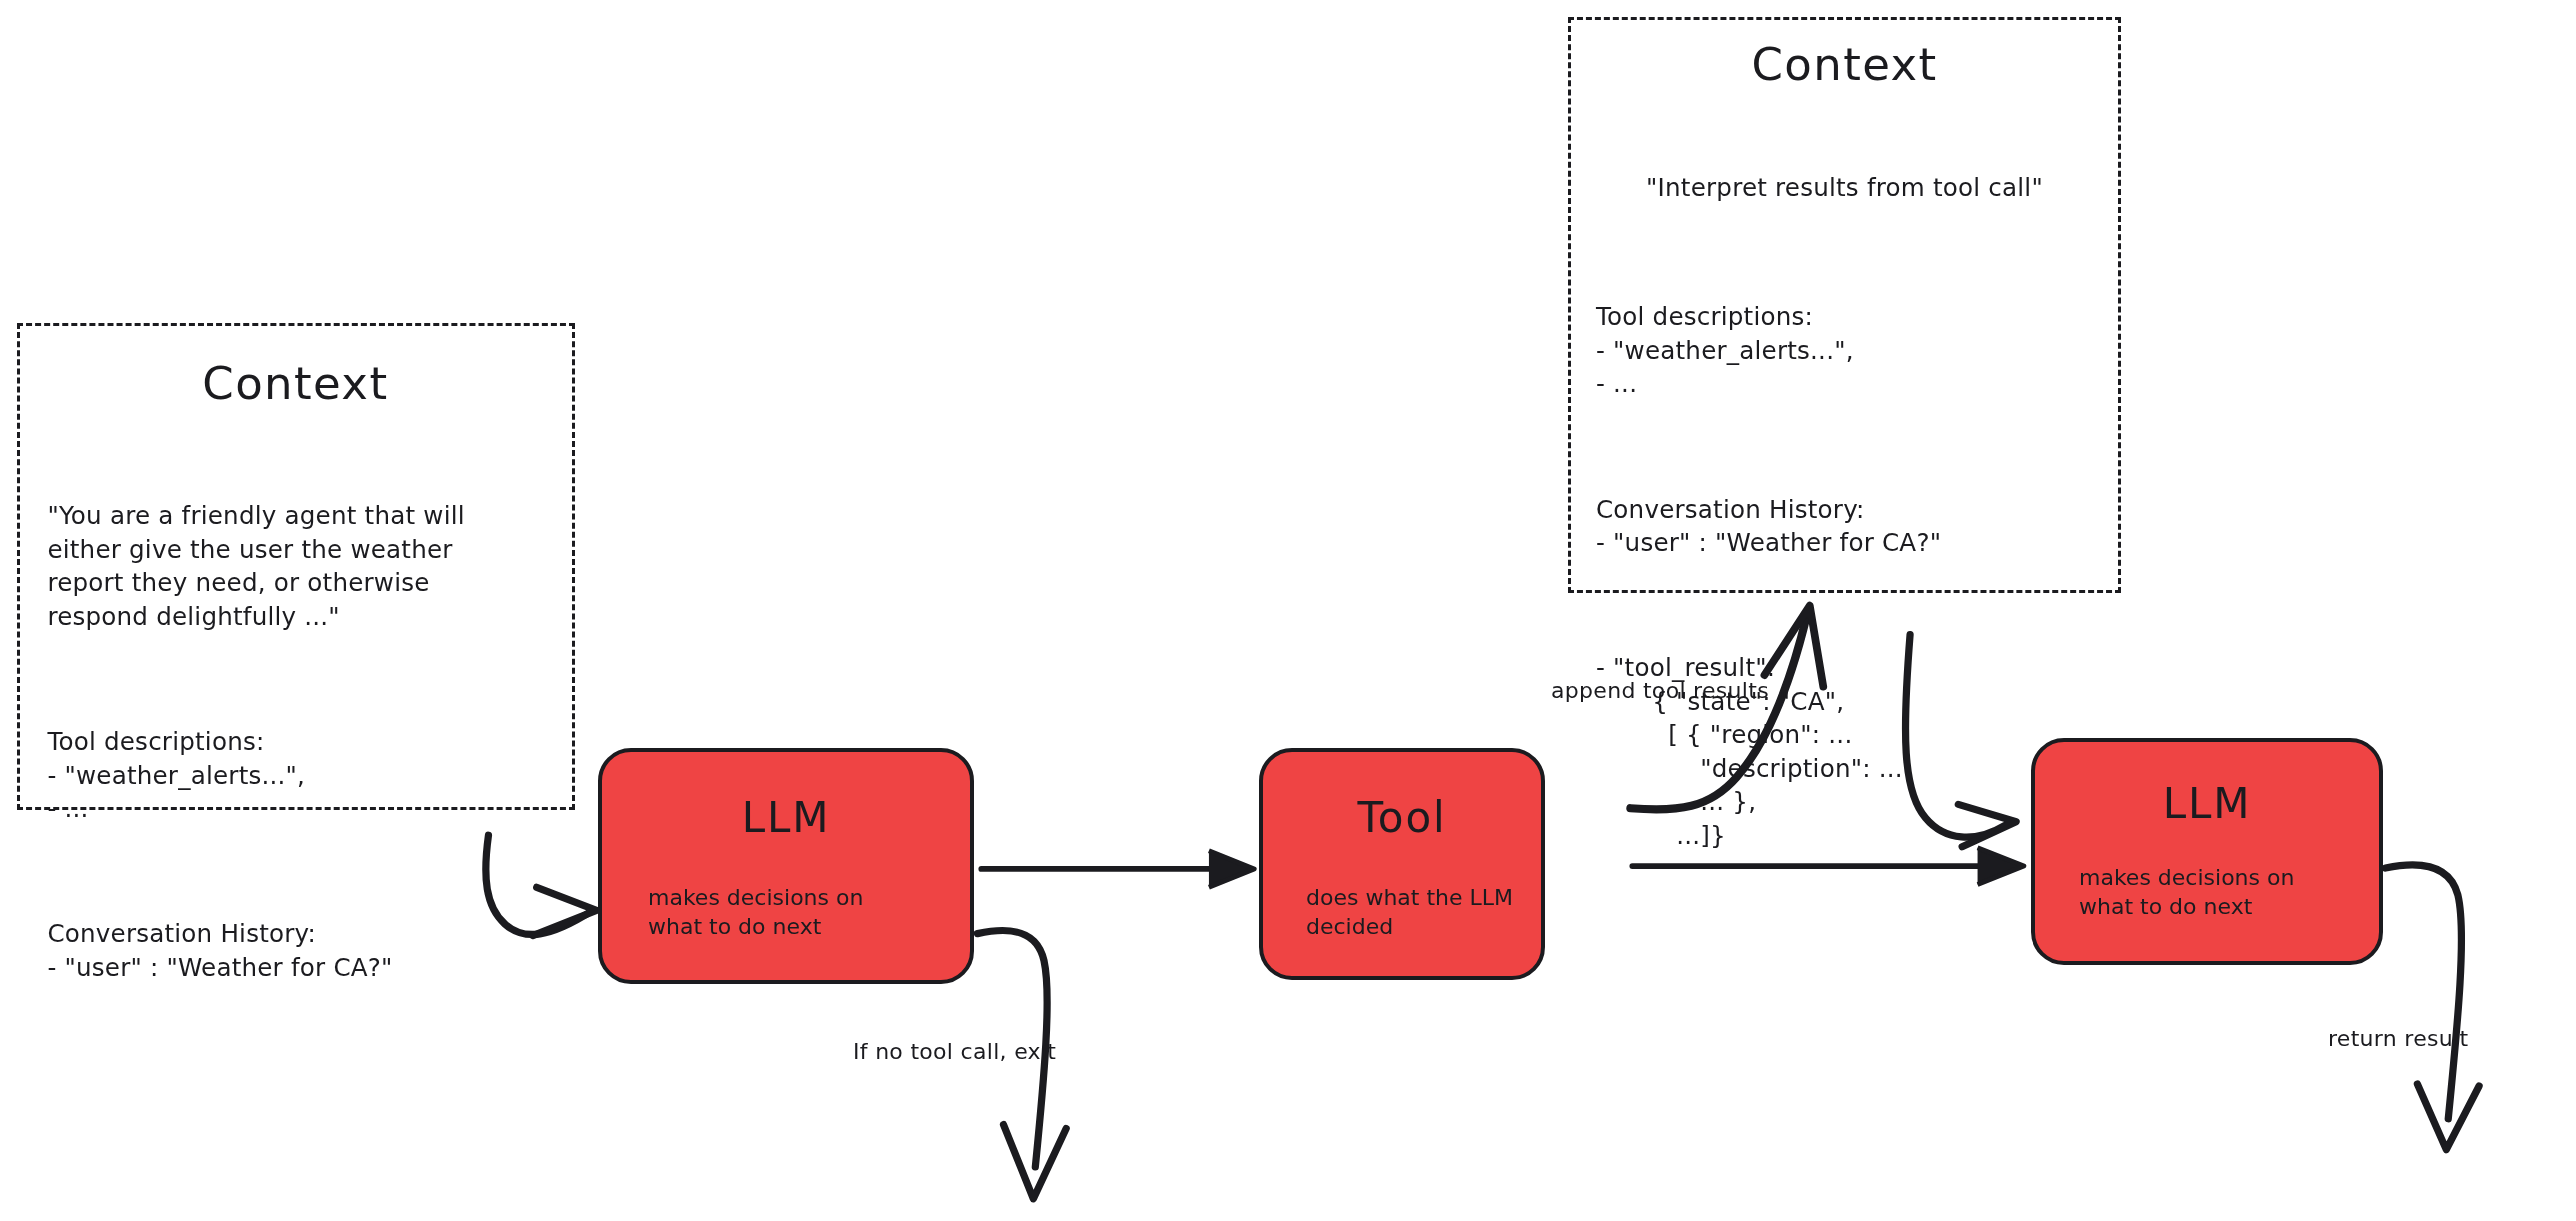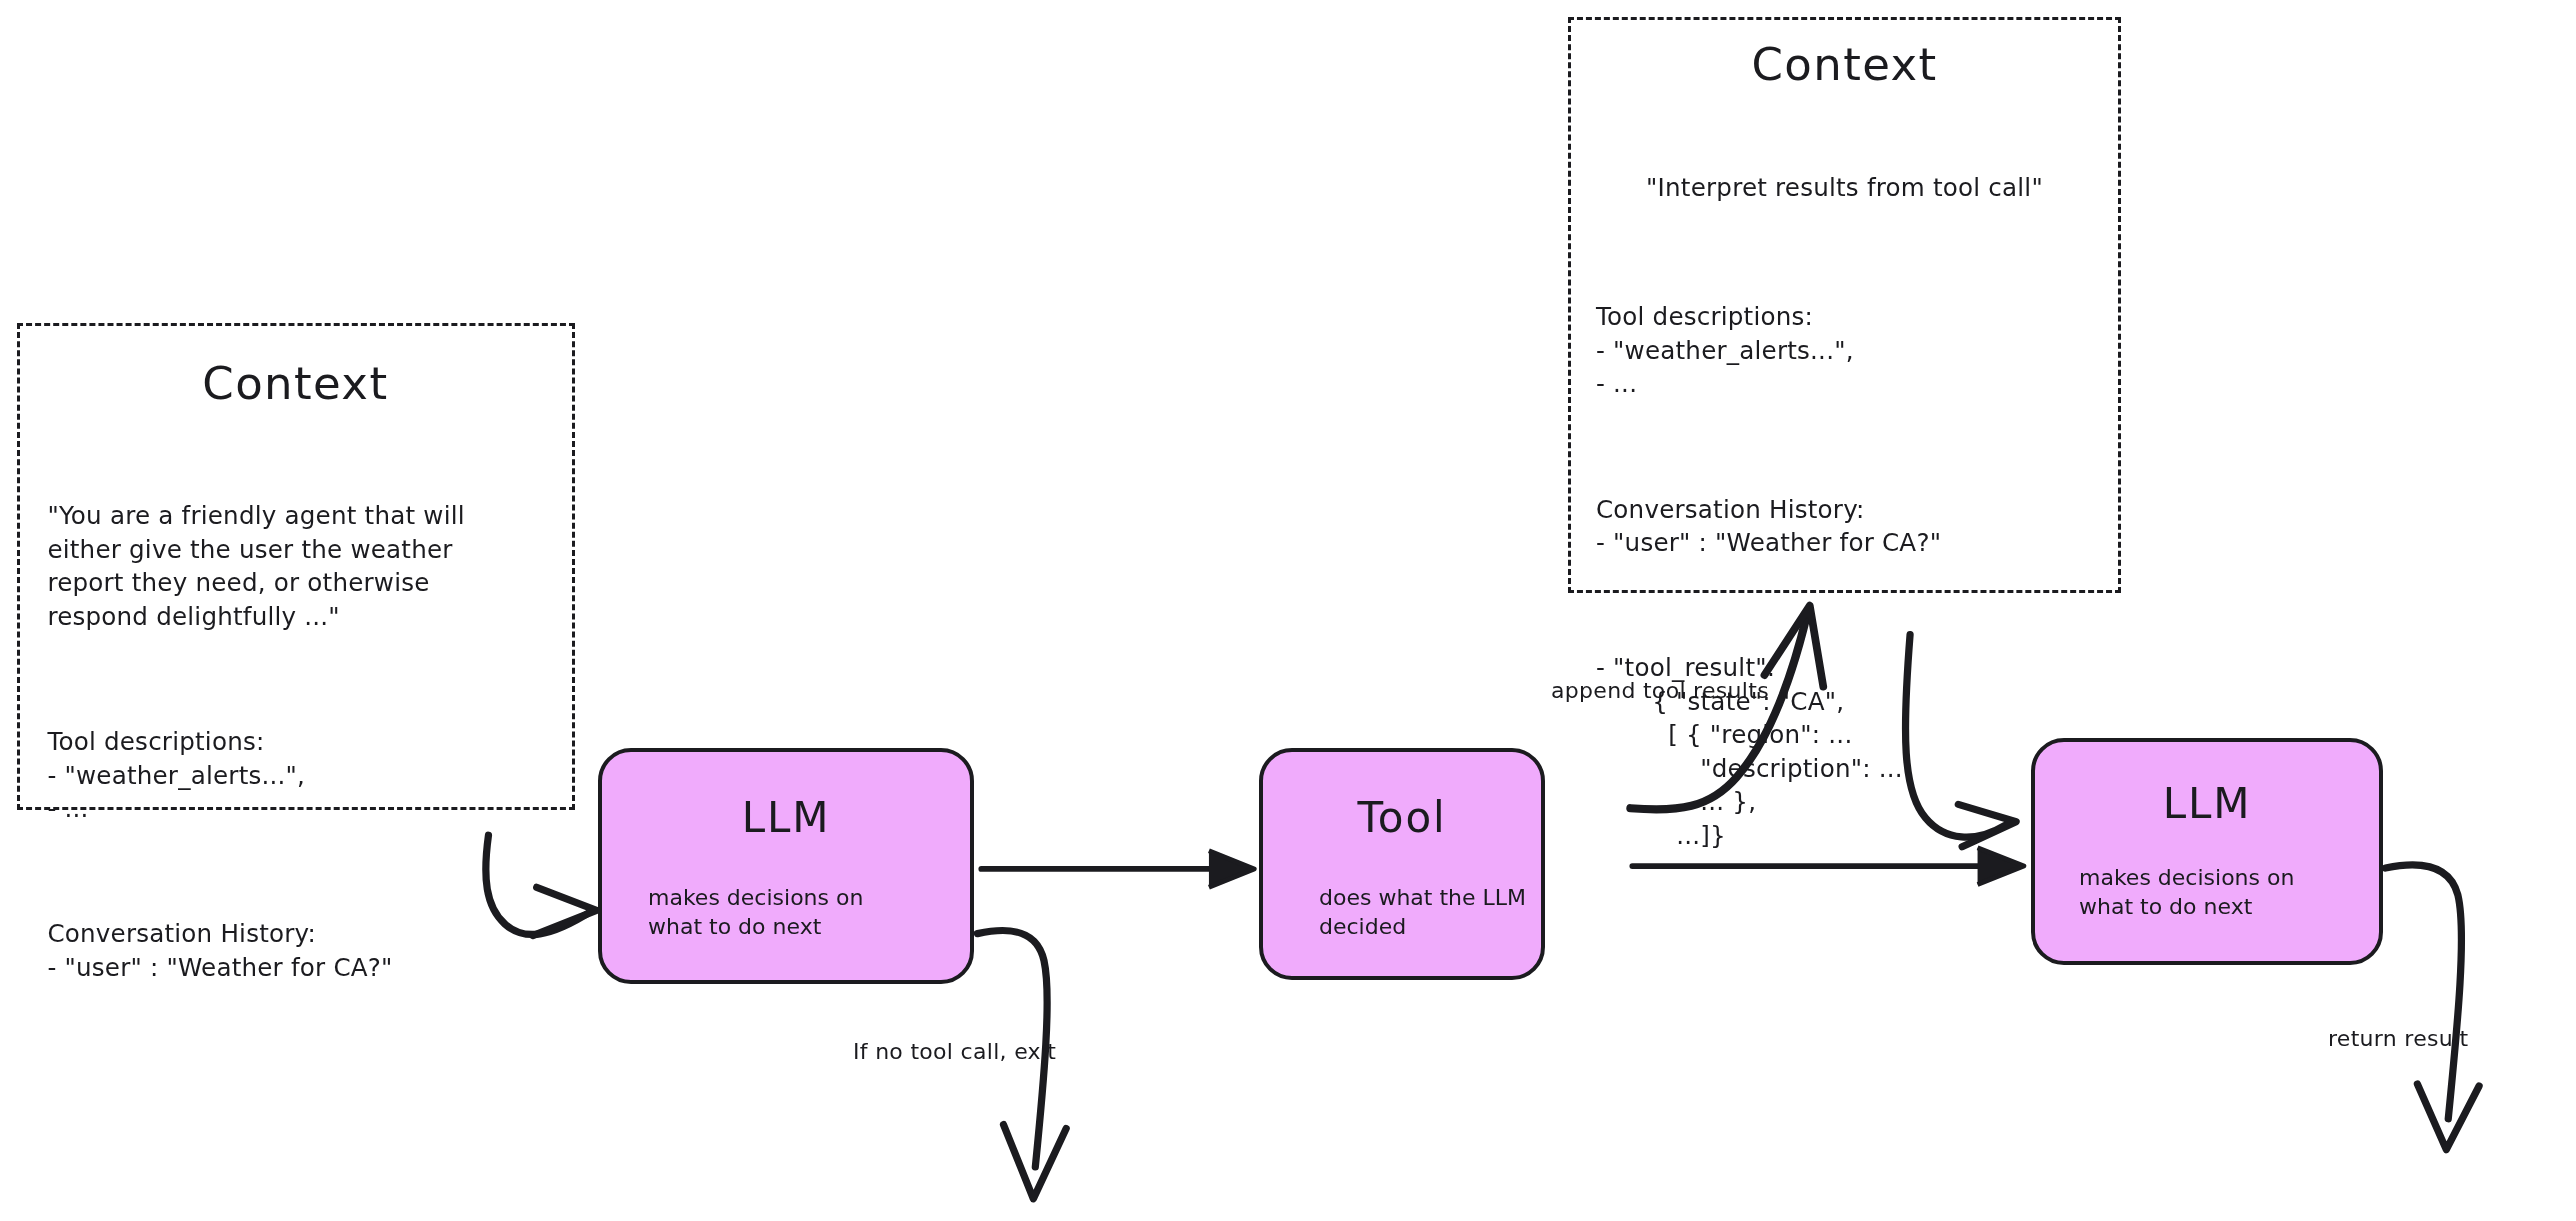--- a/index.html
+++ b/index.html
@@ -70,21 +70,21 @@
   }
   #ctx-right .ctx-title { margin: 5.8px 0 13.5px 0; }
   #ctx-right .ctx-quote { text-align: center; margin: 0 0 29px 0; }
 
   
   .node {
     position: absolute;
     box-sizing: border-box;
     border: 4.8px solid #1b1b1f;
     border-radius: 33px;
-    background: #f0abfc;
+    background: #ef4444;
     display: flex;
     flex-direction: column;
     align-items: center;
   }
   .node-title {
     font-size: 42px;
     letter-spacing: 1.9px;
     color: #1b1b1f;
     font-family: "DejaVu Sans", sans-serif;
   }
@@ -93,21 +93,21 @@
     line-height: 1.32;
     color: #1b1b1f;
     white-space: pre-line;
     align-self: flex-start;
   }
 
   #node-llm1 { left: 598px;  top: 748px; width: 376px; height: 236px; padding-top: 41px; }
   #node-llm1 .node-sub { margin: 41px 0 0 46px; }
 
   #node-tool { left: 1259px; top: 748px; width: 286px; height: 232px; padding-top: 41px; }
-  #node-tool .node-sub { margin: 41px 0 0 56px; }
+  #node-tool .node-sub { margin: 41px 0 0 43px; }
 
   #node-llm2 { left: 2031px; top: 738px; width: 352px; height: 227px; padding-top: 37px; }
   #node-llm2 .node-sub { margin: 35px 0 0 44px; }
 
   
   .edge-label {
     position: absolute;
     font-size: 22px;
     color: #1b1b1f;
     white-space: nowrap;

